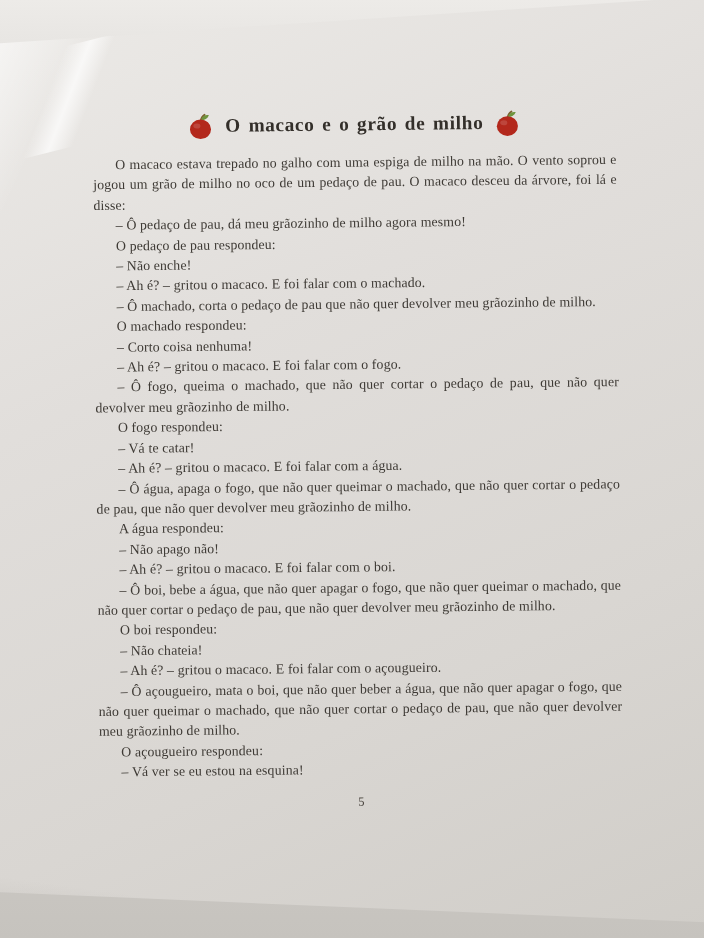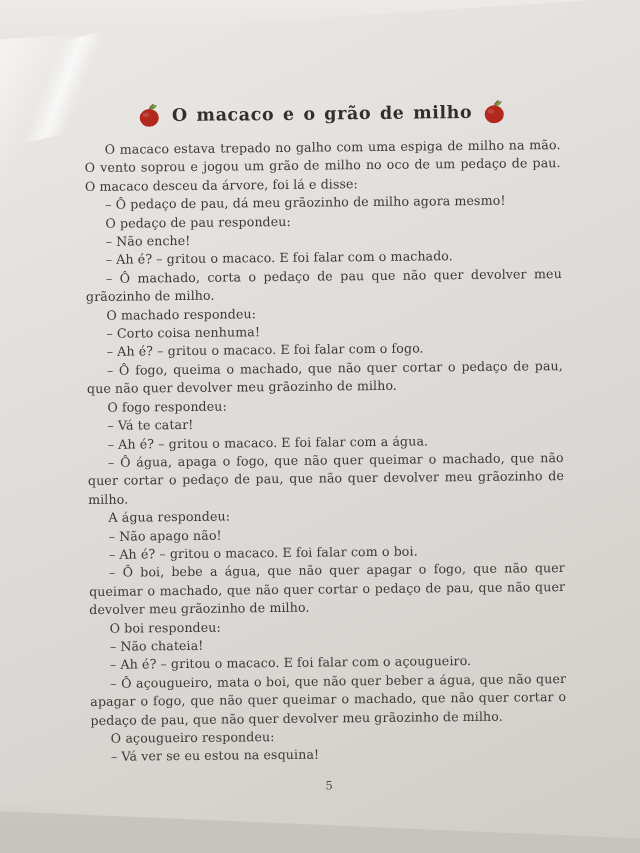--- a/index.html
+++ b/index.html
@@ -10,20 +10,21 @@
   }
   
   .page{
     position:absolute;inset:0;
     clip-path:polygon(0 4.6%, 93% 0, 100% 0, 100% 98.3%, 0 95.1%);
     background:
       linear-gradient(115deg, rgba(255,255,255,0.65) 0%, rgba(255,255,255,0) 9%),
       linear-gradient(8deg, rgba(120,115,108,0.18) 0%, rgba(120,115,108,0) 6%),
       linear-gradient(155deg,#eceae7 0%,#e1dedb 35%,#d9d6d2 70%,#d0cdc8 100%);
     filter:drop-shadow(0 5px 7px rgba(60,55,50,0.35));
+    font-family:Liberation Serif, serif;
   }
   
   .crease{
     position:absolute;left:-10px;top:42px;width:150px;height:90px;
     background:linear-gradient(125deg, rgba(255,255,255,0) 38%, rgba(255,255,255,0.7) 49%, rgba(255,255,255,0) 60%);
     transform:rotate(-14deg);pointer-events:none;
   }
   
   .content{
     position:absolute;left:84px;top:103px;width:476px;

